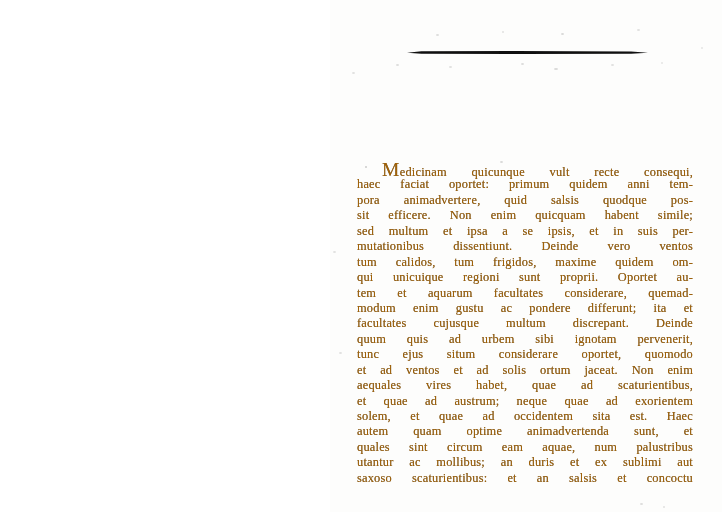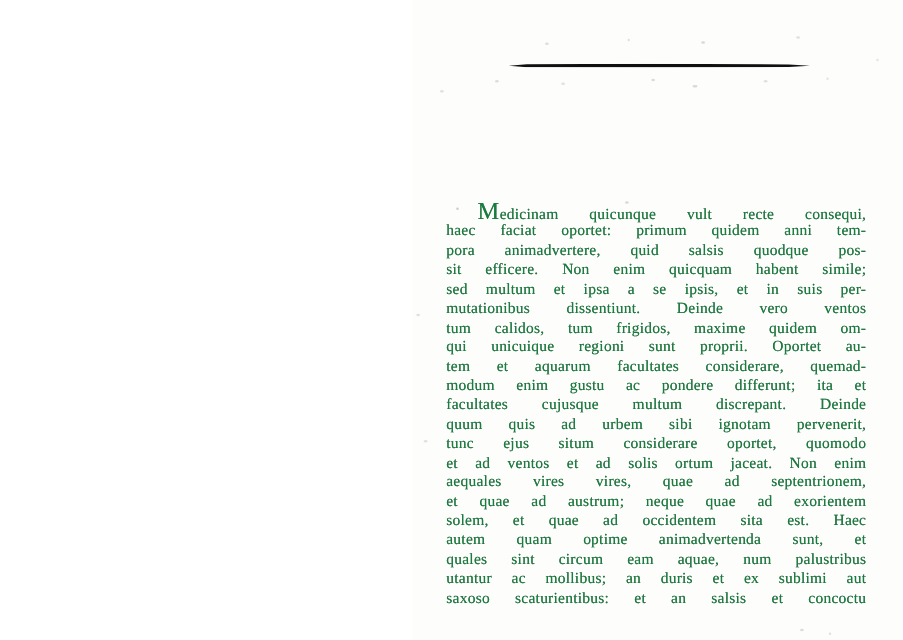--- a/index.html
+++ b/index.html
@@ -23,21 +23,21 @@
     position: absolute;
     left: 407px; top: 51px;
     width: 241px; height: 3px;
     background: #101010;
     clip-path: polygon(0 55%, 6% 12%, 45% 0, 93% 18%, 100% 55%, 93% 88%, 48% 100%, 6% 92%);
   }
   .textblock {
     position: absolute;
     left: 357px; top: 162px;
     width: 336px;
-    color: #15803d;
+    color: #a16207;
     font-size: 12.4px;
     line-height: 15.45px;
     letter-spacing: 0.2px;
     word-spacing: 1.6px;
     text-shadow: 0 0 0.3px rgba(25,25,25,0.6);
   }
   .line {
     height: 15.45px;
     text-align: justify;
     text-align-last: justify;
@@ -73,21 +73,21 @@
     <div class="line">sed multum et ipsa a se ipsis, et in suis per-</div>
     <div class="line">mutationibus dissentiunt. Deinde vero ventos</div>
     <div class="line">tum calidos, tum frigidos, maxime quidem om-</div>
     <div class="line">qui unicuique regioni sunt proprii. Oportet au-</div>
     <div class="line">tem et aquarum facultates considerare, quemad-</div>
     <div class="line">modum enim gustu ac pondere differunt; ita et</div>
     <div class="line">facultates cujusque multum discrepant. Deinde</div>
     <div class="line">quum quis ad urbem sibi ignotam pervenerit,</div>
     <div class="line">tunc ejus situm considerare oportet, quomodo</div>
     <div class="line">et ad ventos et ad solis ortum jaceat. Non enim</div>
-    <div class="line">aequales vires vires, quae ad septentrionem,</div>
+    <div class="line">aequales vires habet, quae ad scaturientibus,</div>
     <div class="line">et quae ad austrum; neque quae ad exorientem</div>
     <div class="line">solem, et quae ad occidentem sita est. Haec</div>
     <div class="line">autem quam optime animadvertenda sunt, et</div>
     <div class="line">quales sint circum eam aquae, num palustribus</div>
     <div class="line">utantur ac mollibus; an duris et ex sublimi aut</div>
     <div class="line">saxoso scaturientibus: et an salsis et concoctu</div>
   </div>
 
   <div class="speck" style="left:436px; top:34px; width:3px; height:2px; opacity:.16;"></div>
   <div class="speck" style="left:502px; top:31px; width:2px; height:2px; opacity:.14;"></div>

